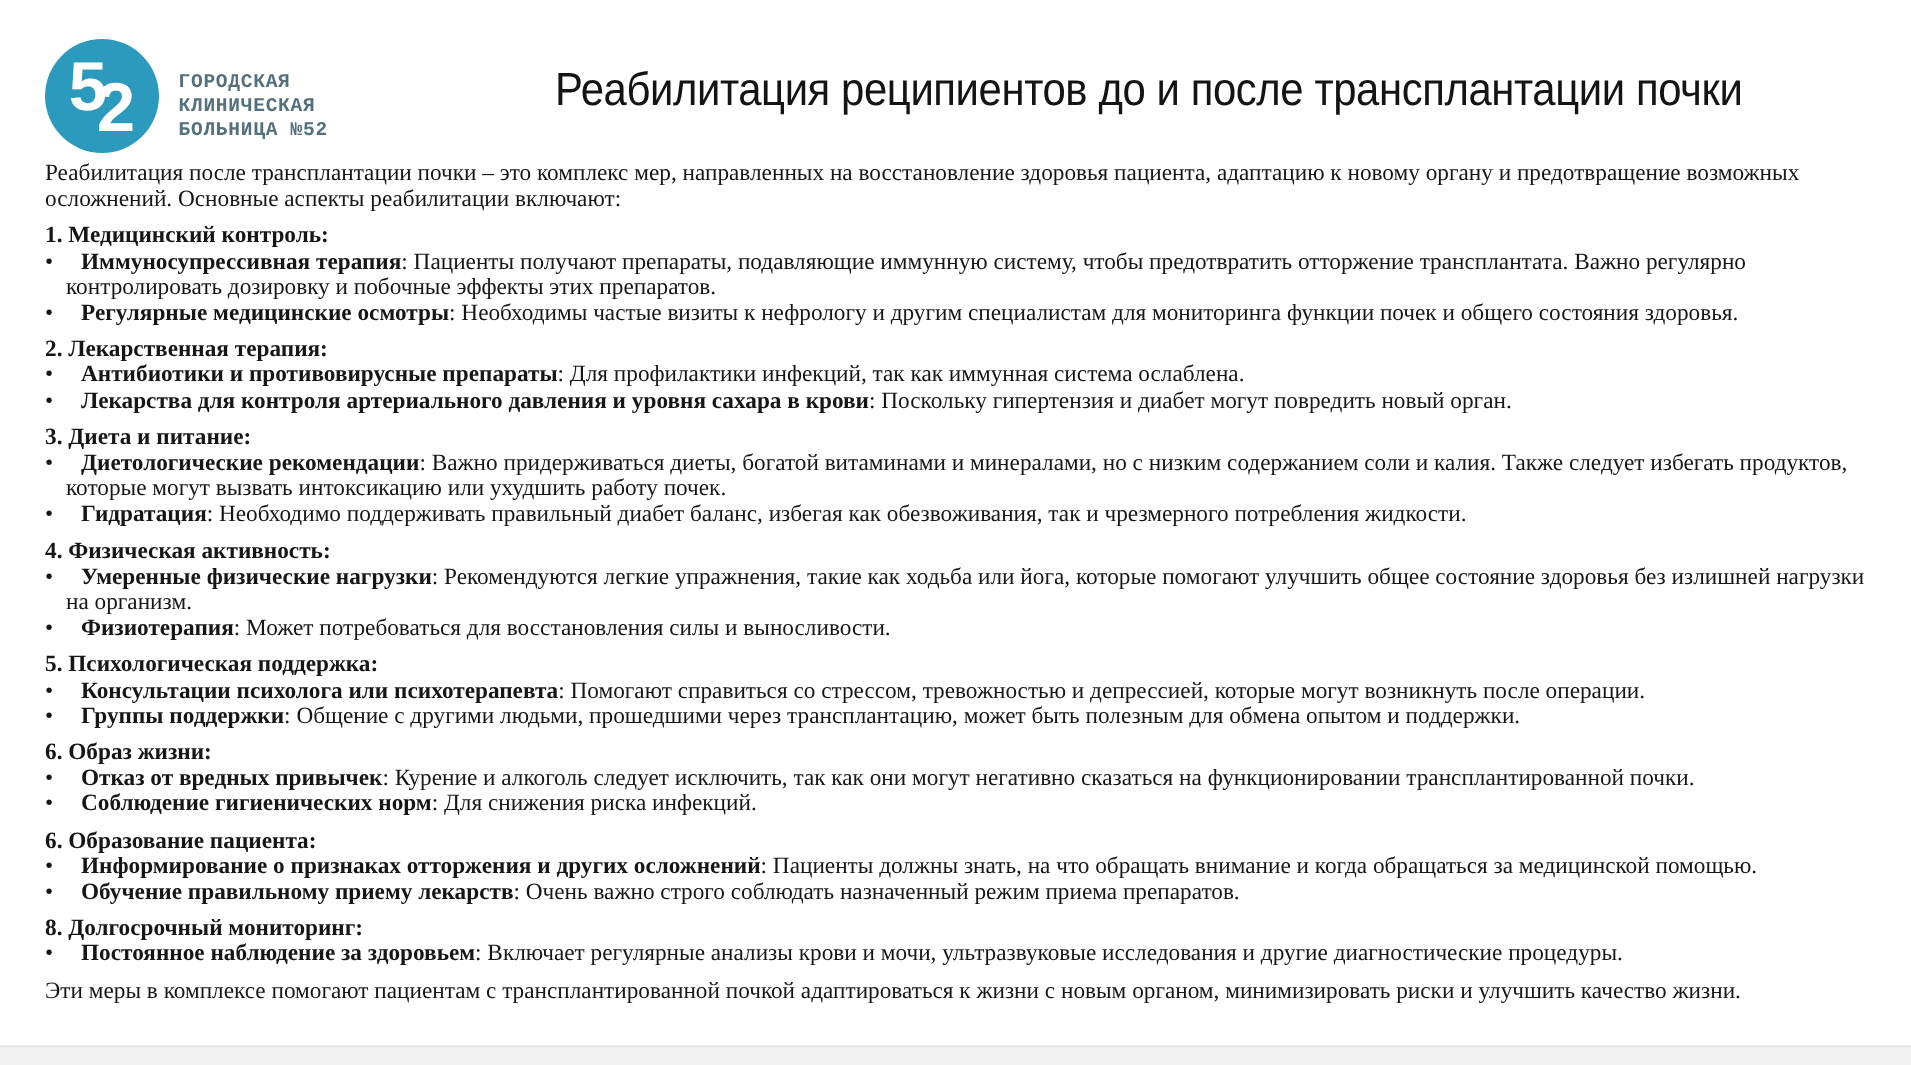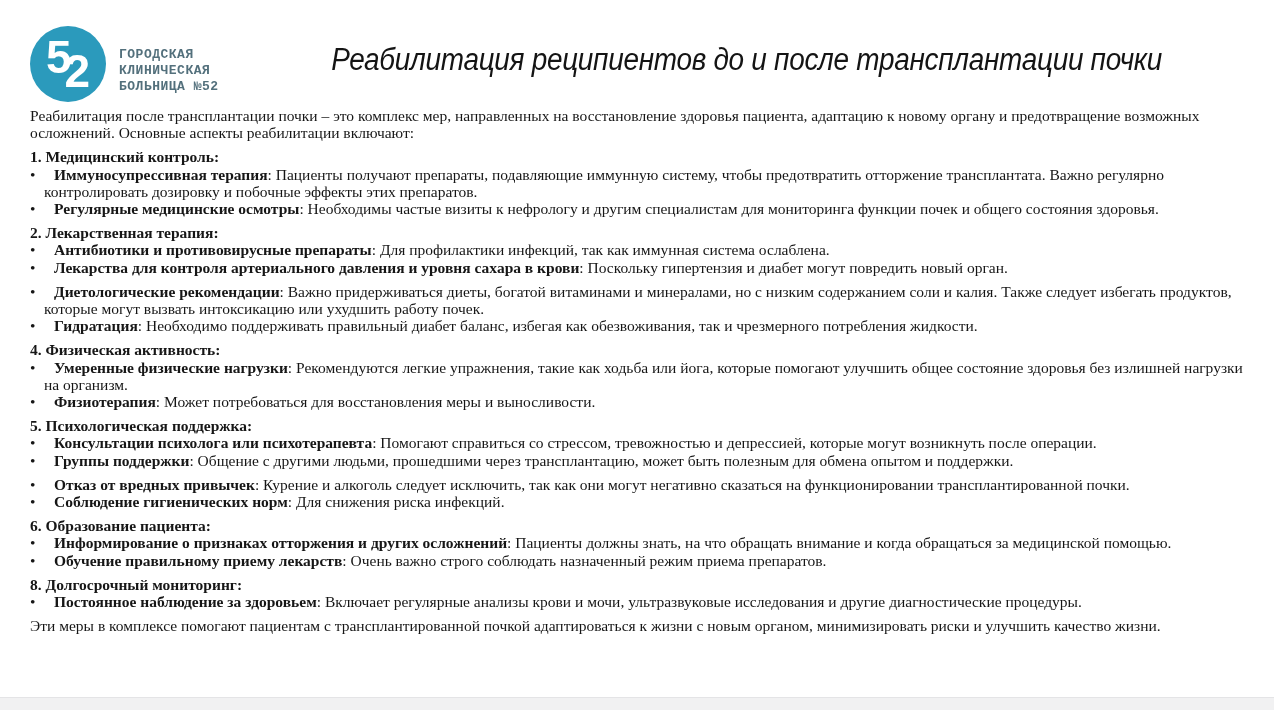--- a/index.html
+++ b/index.html
@@ -24,21 +24,21 @@
     font-family: "Liberation Sans", sans-serif; font-weight: bold;
     flex: 0 0 auto;
   }
   .logo-circle .n5 { font-size: 46px; position: relative; top: -7px; margin-right: -7px; }
   .logo-circle .n2 { font-size: 46px; position: relative; top: 7px; }
   .org {
     font-family: Liberation Mono, monospace;
     font-size: 13px; font-weight: bold; letter-spacing: 0.5px;
     color: #53707c; line-height: 16px; padding-top: 14px;
   }
-  .title-wrap { flex: 1; text-align: left; padding-top: 16px; font-style: italic; }
+  .title-wrap { flex: 1; text-align: center; padding-top: 16px; }
   h1 {
     display: inline-block; margin: 0;
     font-family: "Liberation Sans", sans-serif;
     font-size: 31px; font-weight: 400; color: #141414;
     letter-spacing: -0.3px; white-space: nowrap;
     transform: scaleX(0.9); transform-origin: center top;
   }
 
   
   main { padding: 0 26px 0 30px; font-size: 15.5px; line-height: 17.2px; }
@@ -93,55 +93,57 @@
         <span class="marker">•</span>
         <p class="btext"><b class="lead">Антибиотики и противовирусные препараты</b><span>: Для профилактики инфекций, так как иммунная система ослаблена.</span></p>
       </div>
       <div class="bullet">
         <span class="marker">•</span>
         <p class="btext"><b class="lead">Лекарства для контроля артериального давления и уровня сахара в крови</b><span>: Поскольку гипертензия и диабет могут повредить новый орган.</span></p>
       </div>
     </section>
 
     <section>
+      <p class="sec-h">3. Диета и питание:</p>
       <div class="bullet">
         <span class="marker">•</span>
         <p class="btext"><b class="lead">Диетологические рекомендации</b><span>: Важно придерживаться диеты, богатой витаминами и минералами, но с низким содержанием соли и калия. Также следует избегать продуктов, которые могут вызвать интоксикацию или ухудшить работу почек.</span></p>
       </div>
       <div class="bullet">
         <span class="marker">•</span>
         <p class="btext"><b class="lead">Гидратация</b><span>: Необходимо поддерживать правильный диабет баланс, избегая как обезвоживания, так и чрезмерного потребления жидкости.</span></p>
       </div>
     </section>
 
     <section>
       <p class="sec-h">4. Физическая активность:</p>
       <div class="bullet">
         <span class="marker">•</span>
         <p class="btext"><b class="lead">Умеренные физические нагрузки</b><span>: Рекомендуются легкие упражнения, такие как ходьба или йога, которые помогают улучшить общее состояние здоровья без излишней нагрузки на организм.</span></p>
       </div>
       <div class="bullet">
         <span class="marker">•</span>
-        <p class="btext"><b class="lead">Физиотерапия</b><span>: Может потребоваться для восстановления меры и выносливости.</span></p>
+        <p class="btext"><b class="lead">Физиотерапия</b><span>: Может потребоваться для восстановления силы и выносливости.</span></p>
       </div>
     </section>
 
     <section>
       <p class="sec-h">5. Психологическая поддержка:</p>
       <div class="bullet">
         <span class="marker">•</span>
         <p class="btext"><b class="lead">Консультации психолога или психотерапевта</b><span>: Помогают справиться со стрессом, тревожностью и депрессией, которые могут возникнуть после операции.</span></p>
       </div>
       <div class="bullet">
         <span class="marker">•</span>
         <p class="btext"><b class="lead">Группы поддержки</b><span>: Общение с другими людьми, прошедшими через трансплантацию, может быть полезным для обмена опытом и поддержки.</span></p>
       </div>
     </section>
 
     <section>
+      <p class="sec-h">6. Образ жизни:</p>
       <div class="bullet">
         <span class="marker">•</span>
         <p class="btext"><b class="lead">Отказ от вредных привычек</b><span>: Курение и алкоголь следует исключить, так как они могут негативно сказаться на функционировании трансплантированной почки.</span></p>
       </div>
       <div class="bullet">
         <span class="marker">•</span>
         <p class="btext"><b class="lead">Соблюдение гигиенических норм</b><span>: Для снижения риска инфекций.</span></p>
       </div>
     </section>
 

